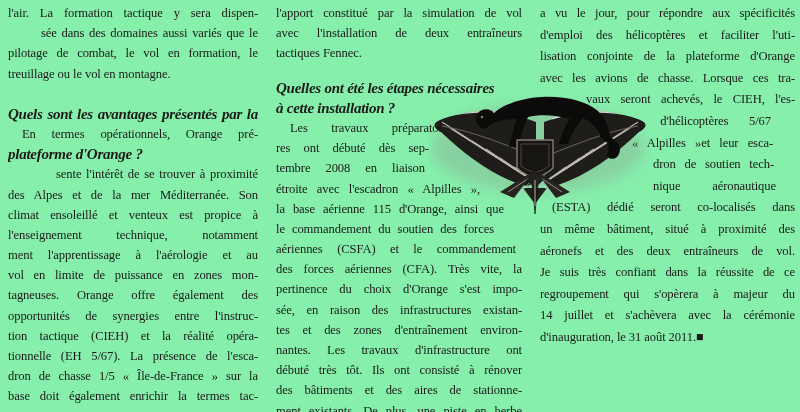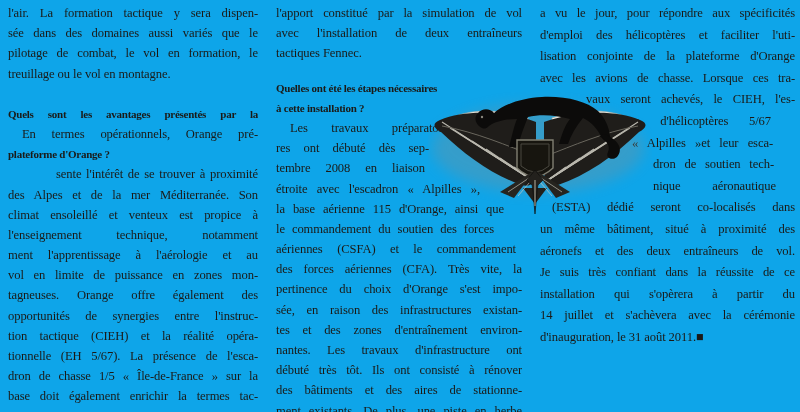--- a/index.html
+++ b/index.html
@@ -1,19 +1,19 @@
 <!DOCTYPE html>
 <html><head>
 <meta charset="utf-8">
 <style>
   html,body{margin:0;padding:0;}
   .page{
     position:relative;
     width:800px;height:412px;
-    background:#0ea5e9;
+    background:#86efac;
     overflow:hidden;
     font-family:"Liberation Serif","DejaVu Serif",serif;
     color:#1b1a17;
   }
   .col{
     position:absolute;
     top:3px;
   }
   .line{
     font-size:12.6px;
@@ -22,41 +22,42 @@
     text-align-last:justify;
     overflow:hidden;
     white-space:normal;
   }
   .line.l{
     text-align:left;
     text-align-last:left;
   }
   .line.h,.line.hl{
     font-weight:bold;
-    font-size:11px;
+    font-style:italic;
+    font-size:15px;
     letter-spacing:-0.25px;
   }
   .line.hl{
     text-align:left;
     text-align-last:left;
   }
   .emblem{
     position:absolute;
     left:428px;top:92px;
     width:224px;height:122px;
   }
   .emblem svg{display:block;width:100%;height:100%;}
 </style>
 </head>
 <body>
 
 <div class="page">
   <div class="col" style="left: 8px; width: 250px;">
       <div class="line j" style="height: 20.2px; line-height: 20.2px;">l'air. La formation tactique y sera dispen-</div>
-      <div class="line j" style="height: 20.2px; line-height: 20.2px;">sée dans des domaines aussi variés que le</div>
+      <div class="line j" style="height: 20.2px; line-height: 20.2px; margin-left: 33px;">sée dans des domaines aussi variés que le</div>
       <div class="line j" style="height: 20.2px; line-height: 20.2px;">pilotage de combat, le vol en formation, le</div>
       <div class="line l" style="height: 20.2px; line-height: 20.2px;">treuillage ou le vol en montagne.</div>
       <div class="line h" style="height: 20.2px; line-height: 20.2px; margin-top: 20px;">Quels sont les avantages présentés par la</div>
       <div class="line j" style="height: 20.2px; line-height: 20.2px; text-indent: 14px;">En termes opérationnels, Orange pré-</div>
       <div class="line hl" style="height: 20.2px; line-height: 20.2px;">plateforme d'Orange ?</div>
       <div class="line j" style="height: 20.2px; line-height: 20.2px; margin-left: 48px;">sente l'intérêt de se trouver à proximité</div>
       <div class="line j" style="height: 20.2px; line-height: 20.2px;">des Alpes et de la mer Méditerranée. Son</div>
       <div class="line j" style="height: 20.2px; line-height: 20.2px;">climat ensoleillé et venteux est propice à</div>
       <div class="line j" style="height: 20.2px; line-height: 20.2px;">l'enseignement technique, notamment</div>
       <div class="line j" style="height: 20.2px; line-height: 20.2px;">ment l'apprentissage à l'aérologie et au</div>
@@ -98,21 +99,21 @@
       <div class="line j" style="height: 21.6px; line-height: 21.6px;">avec les avions de chasse. Lorsque ces tra-</div>
       <div class="line j" style="height: 21.6px; line-height: 21.6px; padding-left: 46px;">vaux seront achevés, le CIEH, l'es-</div>
       <div class="line j" style="height: 21.6px; line-height: 21.6px; padding-left: 66px; padding-right: 24px;">cadron d'hélicoptères 5/67</div>
       <div class="line j" style="height: 21.6px; line-height: 21.6px; padding-left: 92px; padding-right: 22px;">« Alpilles »et leur esca-</div>
       <div class="line j" style="height: 21.6px; line-height: 21.6px; padding-left: 113px; padding-right: 21px;">dron de soutien tech-</div>
       <div class="line j" style="height: 21.6px; line-height: 21.6px; padding-left: 113px; padding-right: 19px;">nique aéronautique</div>
       <div class="line j" style="height: 21.6px; line-height: 21.6px; padding-left: 12px;">(ESTA) dédié seront co-localisés dans</div>
       <div class="line j" style="height: 21.6px; line-height: 21.6px;">un même bâtiment, situé à proximité des</div>
       <div class="line j" style="height: 21.6px; line-height: 21.6px;">aéronefs et des deux entraîneurs de vol.</div>
       <div class="line j" style="height: 21.6px; line-height: 21.6px;">Je suis très confiant dans la réussite de ce</div>
-      <div class="line j" style="height: 21.6px; line-height: 21.6px;">installation qui s'opèrera à partir du</div>
+      <div class="line j" style="height: 21.6px; line-height: 21.6px;">regroupement qui s'opèrera à majeur du</div>
       <div class="line j" style="height: 21.6px; line-height: 21.6px;">14 juillet et s'achèvera avec la cérémonie</div>
       <div class="line l" style="height: 21.6px; line-height: 21.6px;">d'inauguration, le 31 août 2011.■</div>
     </div>
 
   <div class="emblem" role="img" aria-label="Insigne d'escadron : panthère noire couchée sur des ailes déployées, écusson central et dague pointée vers le bas">
     <svg viewBox="0 0 224 122" xmlns="http://www.w3.org/2000/svg">
       <defs>
         <filter id="blur" x="-30%" y="-30%" width="160%" height="160%">
           <feGaussianBlur stdDeviation="7"></feGaussianBlur>
         </filter>

